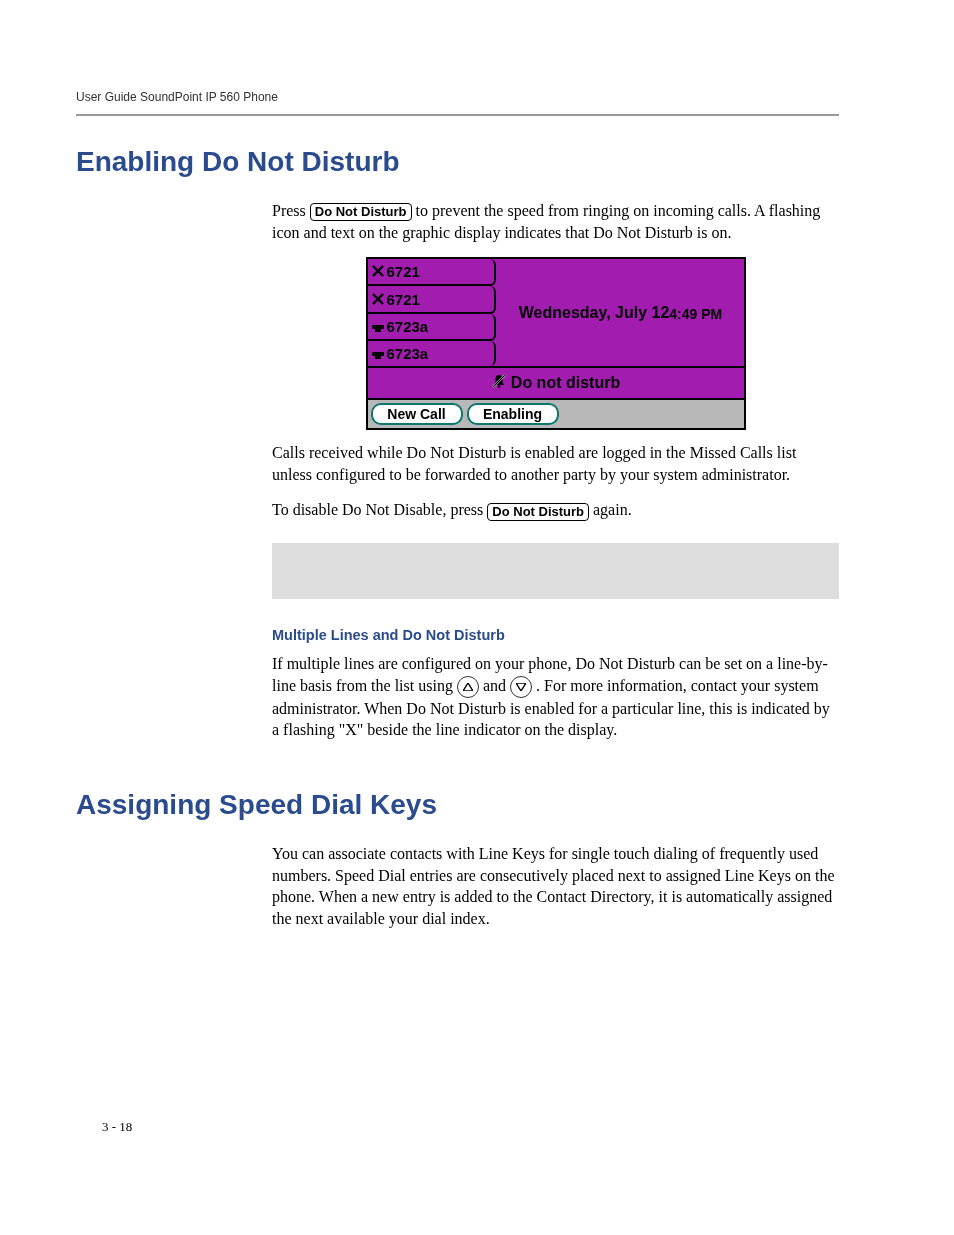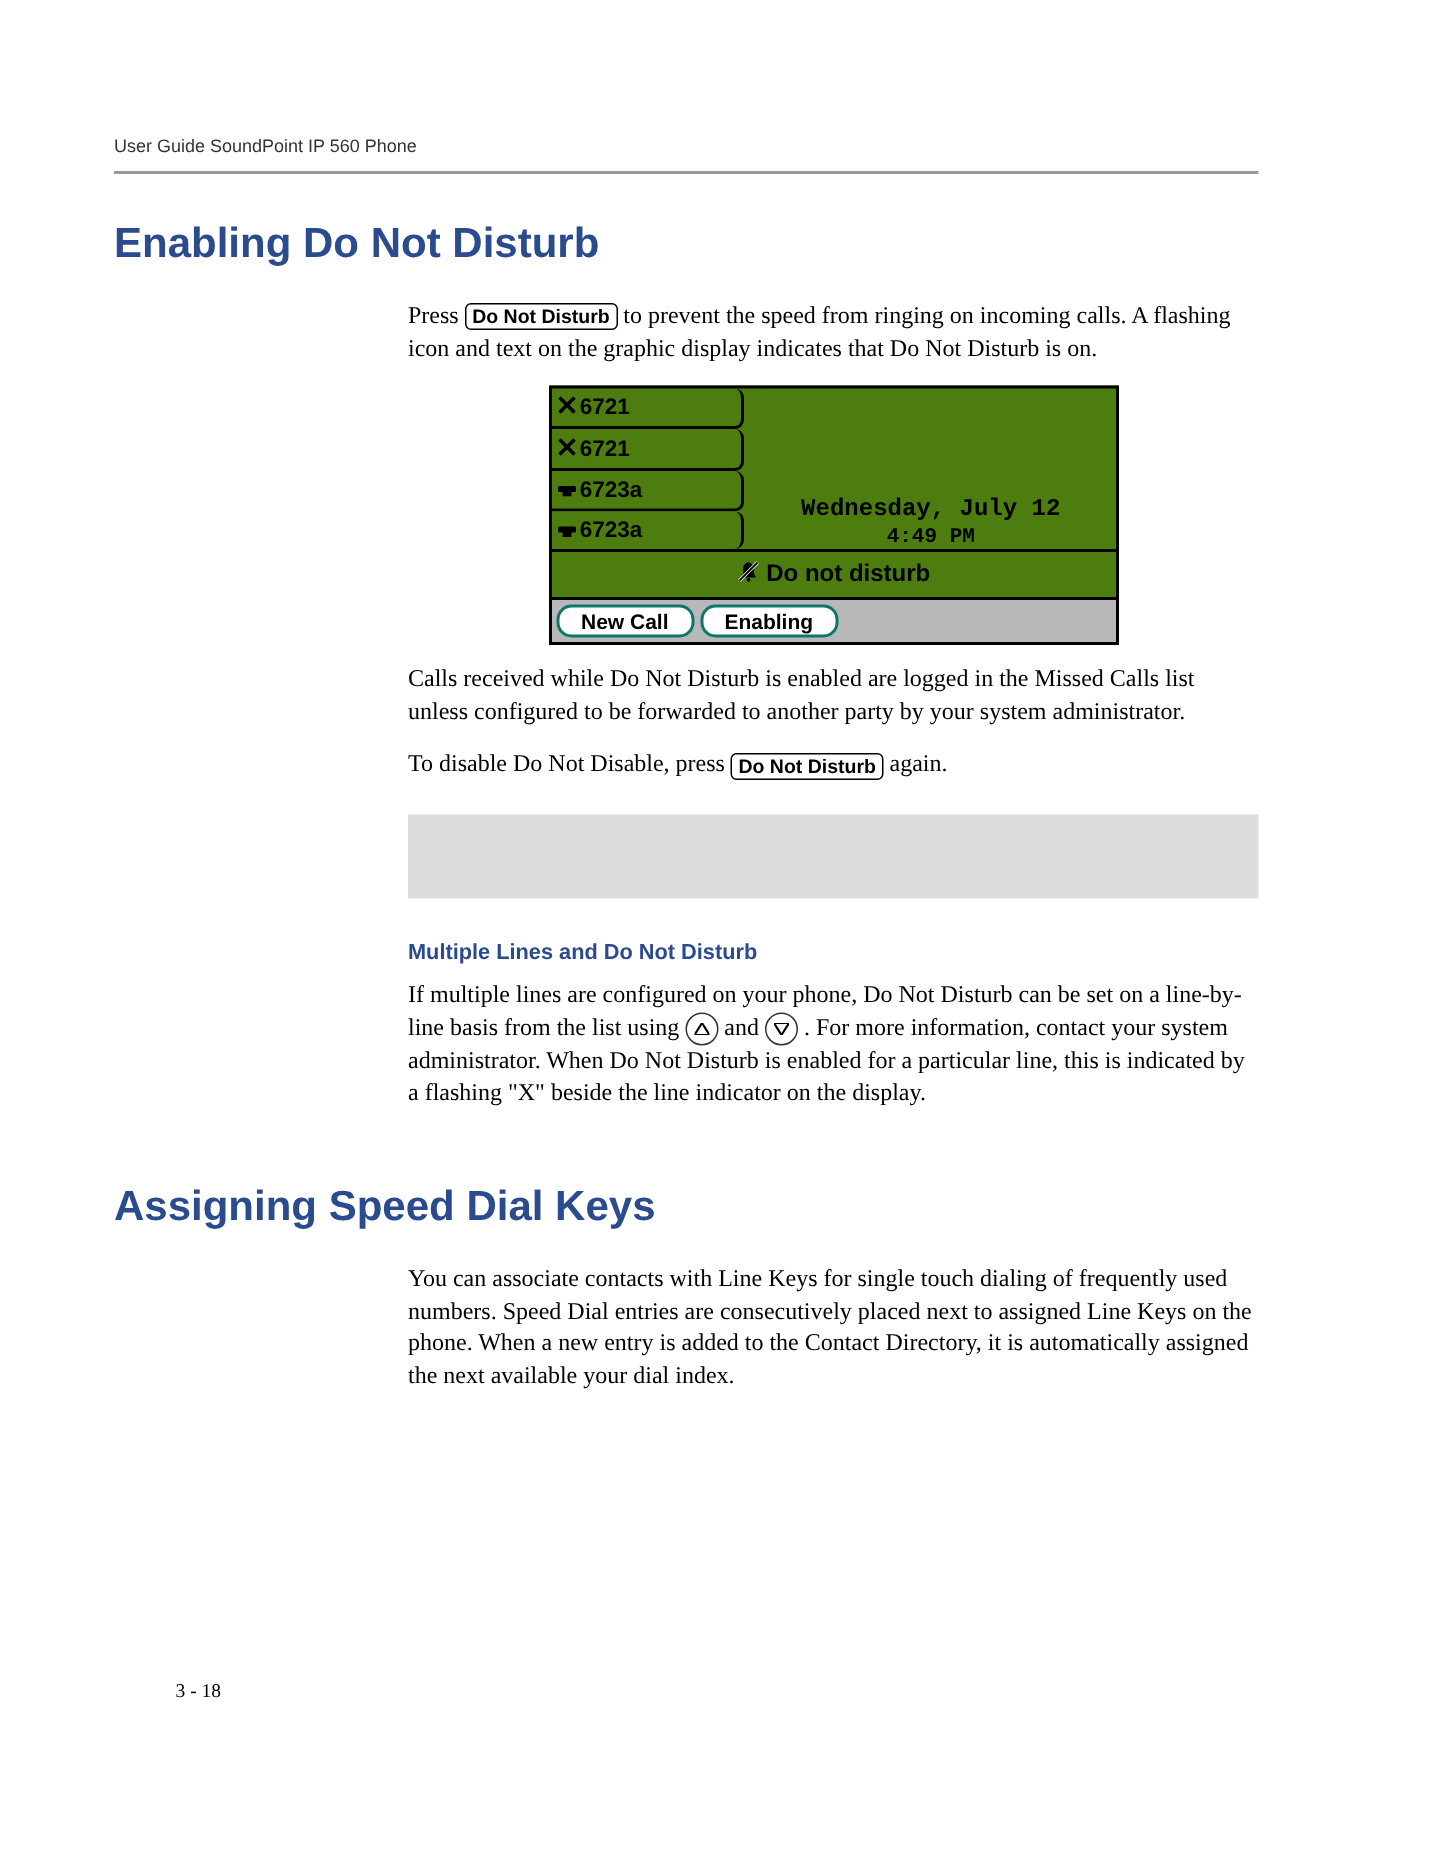--- a/index.html
+++ b/index.html
@@ -65,21 +65,21 @@
   .circle-btn svg {
     position: absolute;
     top: 50%; left: 50%;
     transform: translate(-50%, -50%);
   }
   
   .phone-screen {
     width: 380px;
     border: 2px solid #000;
     margin: 6px auto 12px auto;
-    background: #4d7c0f;
+    background: #a21caf;
     font-family: Arial, sans-serif;
   }
   .ps-top {
     display: flex;
     height: 107px;
   }
   .ps-lines {
     width: 130px;
     display: flex;
     flex-direction: column;
@@ -97,25 +97,24 @@
     font-weight: bold;
     font-size: 15px;
     gap: 3px;
     margin-right: 2px;
   }
   .ps-line:first-child { border-top: none; }
   .ps-line:last-child { border-bottom: none; }
   .ps-info {
     flex: 1;
     display: flex;
-    flex-direction: column;
-    align-items: center;
-    justify-content: flex-end;
-    font-weight: bold;
-    font-family: Liberation Mono, monospace;
+    flex-direction: row;
+    align-items: center;
+    justify-content: center;
+    font-weight: bold;
   }
   .ps-date { font-size: 16px; }
   .ps-time { font-size: 14px; margin-top: 2px; }
   .ps-dnd-row {
     border-top: 2px solid #000;
     height: 32px;
     display: flex;
     align-items: center;
     justify-content: center;
     font-weight: bold;
@@ -148,21 +147,21 @@
   }
   .subhead {
     font-family: 'Trebuchet MS', 'Arial Narrow', Arial, sans-serif;
     font-weight: bold;
     font-size: 14.5px;
     color: #2a4b8d;
     margin-bottom: 10px;
   }
   .page-num {
     position: absolute;
-    left: 117px;
+    left: 102px;
     bottom: 100px;
     font-size: 13px;
     font-family: 'Book Antiqua', Palatino, Georgia, serif;
     text-align: right;
   }
   .line-icon {
     display: inline-block;
     vertical-align: middle;
   }
 </style>

